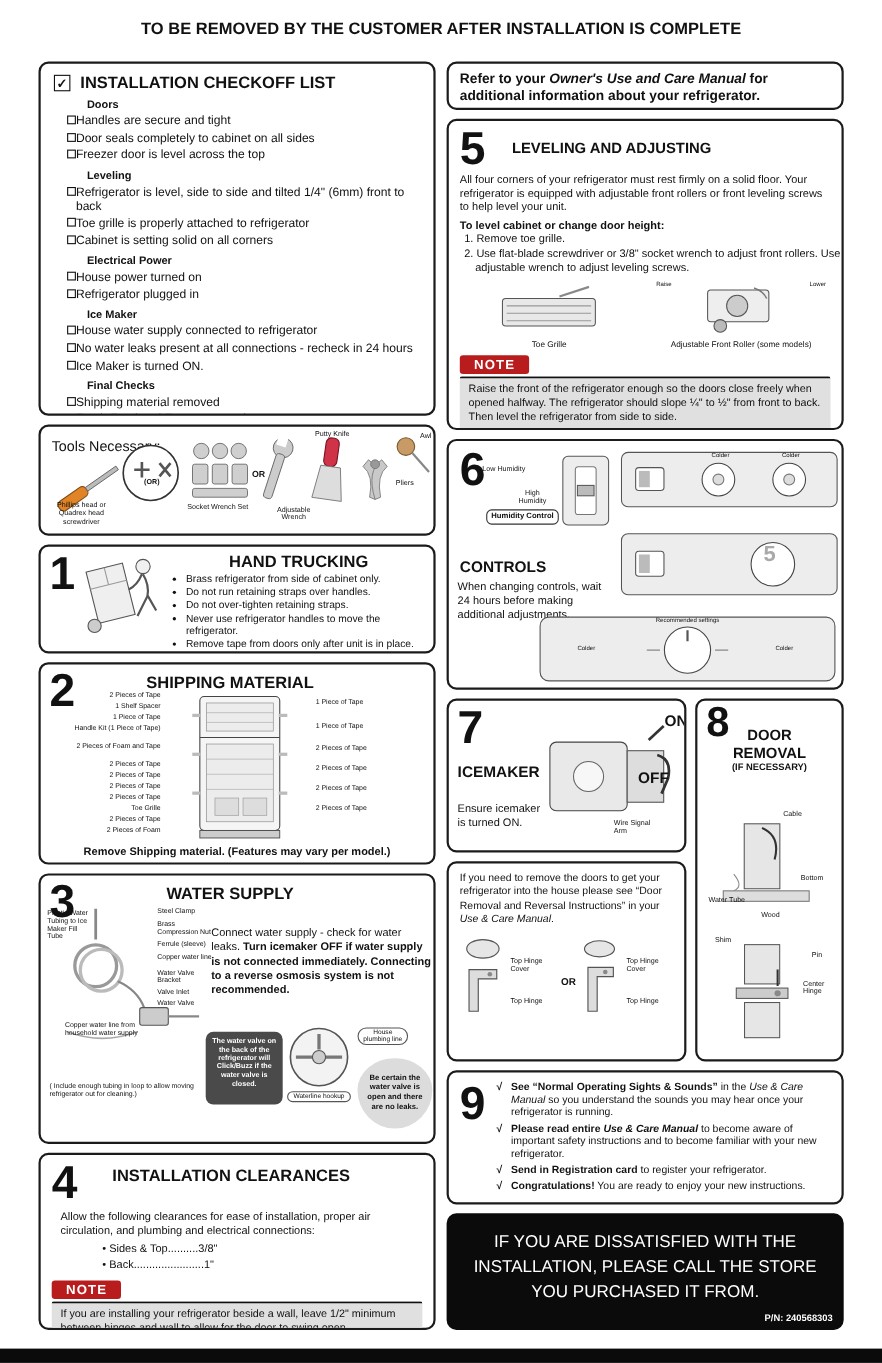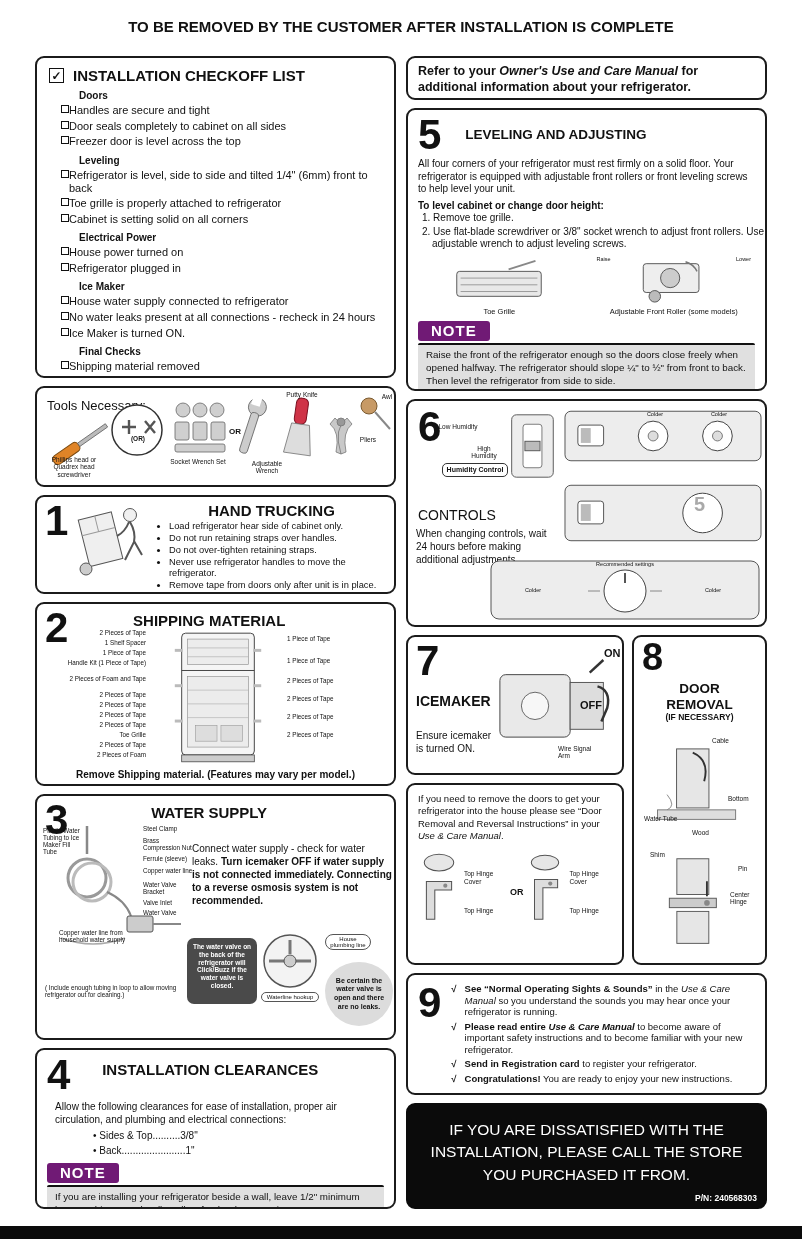--- a/index.html
+++ b/index.html
@@ -6,21 +6,21 @@
 html,body{background:#fff}
 .page{position:relative;width:802px;height:1239px;background:#fff;color:#111;font-family:"Liberation Sans",sans-serif;overflow:hidden}
 .page-header{position:absolute;top:18px;left:0;right:0;text-align:center;font-weight:bold;font-size:15px}
 .columns{position:absolute;top:56px;left:35px;display:flex;gap:10px}
 .col{width:361px;display:flex;flex-direction:column;gap:8px}
 .box{position:relative;border:2px solid #1b1b1b;border-radius:9px;background:#fff;overflow:hidden;flex:none}
 .big-num{font-weight:bold;font-size:42px;line-height:.95}
 .box-title{font-weight:bold;font-size:15px;text-align:center}
 .abs{position:absolute}
 .tiny{font-size:6.5px;line-height:1.12}
-.note-tab{display:inline-block;background:#701a75;color:#fff;font-weight:bold;font-size:15px;letter-spacing:1px;padding:1px 13px 2px;border-radius:3px}
+.note-tab{display:inline-block;background:#b91c1c;color:#fff;font-weight:bold;font-size:12px;letter-spacing:1px;padding:1px 13px 2px;border-radius:3px}
 .note-body{background:#e0e0e0;border-top:2px solid #111;font-size:9.8px;line-height:1.3;padding:4px 8px;margin-top:2px;border-radius:2px}
 
 .checkoff{height:322px;padding:9px 12px 4px}
 .co-title-row{display:flex;align-items:center;gap:9px}
 .cb-lg{width:15px;height:15px;border:1.6px solid #111;display:inline-flex;align-items:center;justify-content:center;font-size:12px;font-weight:bold;flex:none}
 .co-title{font-weight:bold;font-size:15px}
 .co-head{font-weight:bold;font-size:10px;margin:6px 0 3px 30px}
 .co-item{display:flex;margin:0 0 2.5px 12px;font-size:11px;line-height:1.2;align-items:flex-start}
 .cb{width:8px;height:8px;border:1.2px solid #111;flex:none;margin-top:1px}
 
@@ -71,39 +71,39 @@
 .lv-intro{font-size:10px;line-height:1.28;padding:3px 10px 0}
 .lv-sub{font-weight:bold;font-size:10px;padding:4px 10px 0}
 .lv-step{font-size:10px;line-height:1.25;padding-left:24px;text-indent:-10px;margin-top:1px}
 .lv-figs{display:flex;gap:4px;padding:5px 6px 0}
 .lv-fig{flex:1;text-align:center;position:relative}
 .lv-cap{font-size:7.5px;line-height:1.15}
 .lv-tiny{position:absolute;font-size:5.5px}
 .lv-note{padding:5px 10px 0}
 
 .ctrl{height:228px}
-.ctrl-title{position:absolute;left:10px;top:106px;font-weight:normal;font-size:14px}
+.ctrl-title{position:absolute;left:10px;top:106px;font-weight:bold;font-size:14px}
 .ctrl-body{position:absolute;left:8px;top:126px;width:140px;font-size:10px;line-height:1.3}
 .hum-call{position:absolute;left:34px;top:62px;width:66px;border:1.5px solid #333;border-radius:5px;font-size:7px;font-weight:bold;text-align:center;padding:2px 1px;line-height:1.15}
 .knob5{position:absolute;left:286px;top:92px;font-size:20px;font-weight:bold;color:#a9a9a9}
 
 .ice{height:140px}
 .ice-title{position:absolute;left:8px;top:56px;font-weight:bold;font-size:14px}
 .ice-body{position:absolute;left:8px;top:92px;width:80px;font-size:10px;line-height:1.3}
-.onoff{position:absolute;font-weight:bold;font-size:11px}
+.onoff{position:absolute;font-weight:bold;font-size:14px}
 
 .dn{height:182px}
 .dn-text{font-size:9.5px;line-height:1.3;padding:8px 10px 2px}
 .dn-figs{display:flex;align-items:center;justify-content:space-between;padding:6px 10px 0}
 .dn-fig{display:flex;gap:4px;align-items:center}
 .dn-labels{display:flex;flex-direction:column;gap:22px;width:46px}
 .dn-or{font-weight:bold;font-size:9px}
 
 .dr{width:135px;height:330px}
-.dr-title{margin-top:44px;text-align:center;font-weight:bold;font-size:13.5px;line-height:1.15;padding:0 27px}
+.dr-title{margin-top:24px;text-align:center;font-weight:bold;font-size:13.5px;line-height:1.15;padding:0 27px}
 .dr-sub{text-align:center;font-weight:bold;font-size:8.5px}
 .drl{position:absolute;font-size:6.5px;line-height:1.1}
 
 .fin{height:122px;display:flex;gap:10px;padding:8px 8px 4px 10px}
 .fin-items{flex:1}
 .fitem{display:flex;gap:8px;margin-bottom:3px;font-size:9.5px;line-height:1.22}
 .fcheck{font-weight:bold;flex:none}
 
 .dst{background:#0b0b0b;border-color:#0b0b0b;color:#fff;height:106px;padding:14px 8px 4px}
 .dst-text{font-weight:normal;font-size:15.5px;text-align:center;line-height:1.45}
@@ -251,21 +251,21 @@
               <line x1="29" y1="14" x2="29" y2="30" stroke="#999"></line>
             </g>
             <circle cx="14" cy="68" r="6" fill="#ccc" stroke="#555"></circle>
             <circle cx="58" cy="14" r="6.5" fill="#f0f0f0" stroke="#555"></circle>
             <path d="M57 21 q-4 10 -12 14 M58 21 q6 10 4 20 l-9 18 M62 40 l8 14" fill="none" stroke="#555" stroke-width="2"></path>
           </svg>
         </div>
         <div class="ht-right">
           <div class="box-title">HAND TRUCKING</div>
           <ul class="ht-bullets">
-            <li>Load refrigerator hear side of cabinet only.</li>
+            <li>Brass refrigerator from side of cabinet only.</li>
             <li>Do not run retaining straps over handles.</li>
             <li>Do not over-tighten retaining straps.</li>
             <li>Never use refrigerator handles to move the refrigerator.</li>
             <li>Remove tape from doors only after unit is in place.</li>
           </ul>
         </div>
       </section>
 
       <section class="box ship">
         <div class="ship-head">

